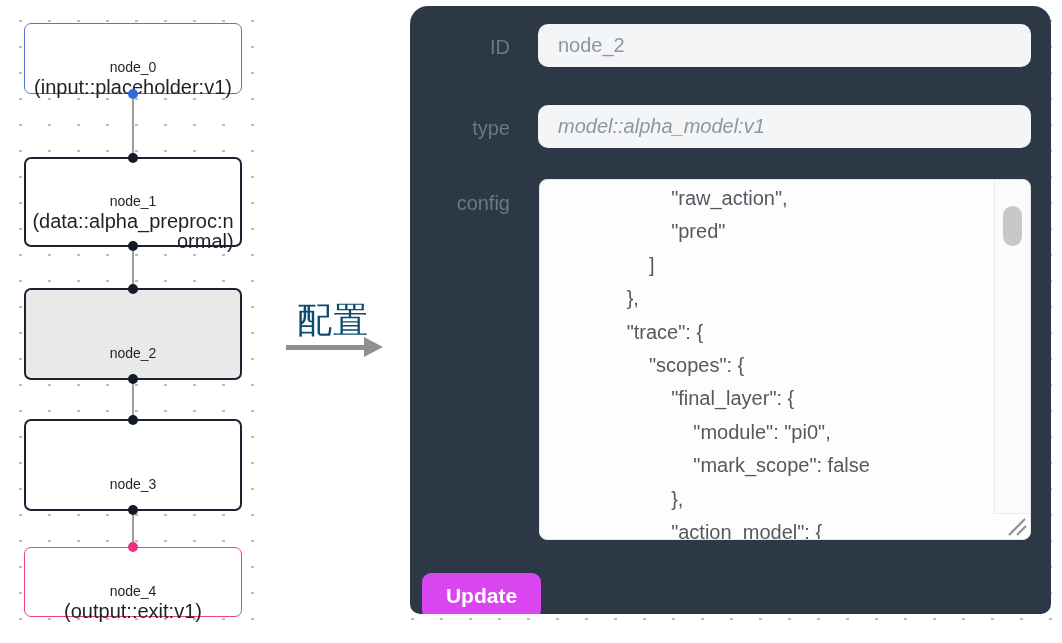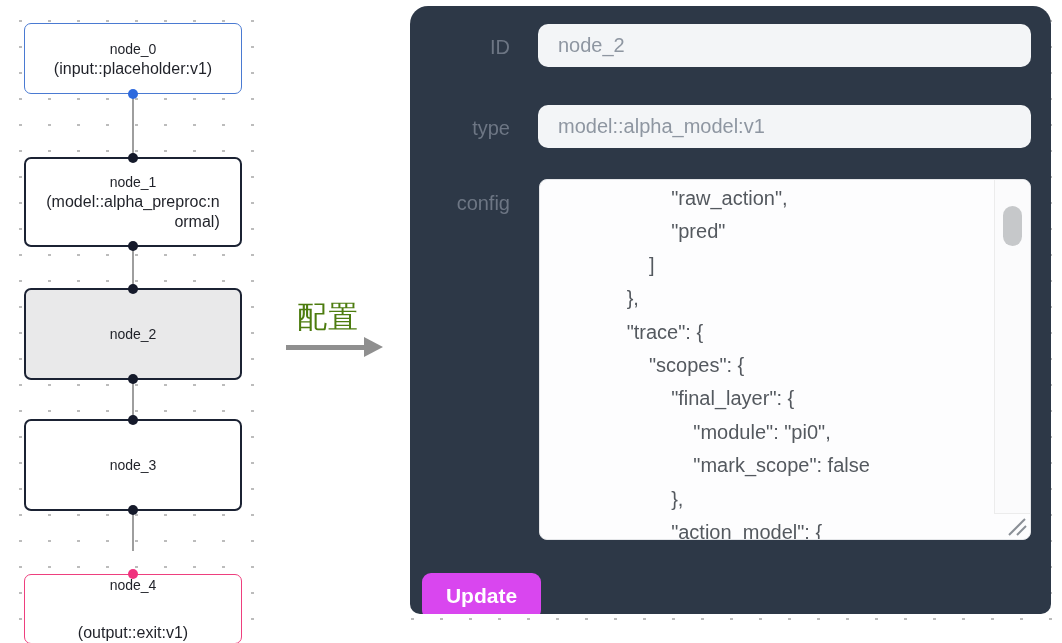--- a/index.html
+++ b/index.html
@@ -17,64 +17,64 @@
   .flow-canvas { position:absolute; left:0; top:0; width:270px; height:643px; }
   .editor-canvas { position:absolute; left:392px; top:0; width:670px; height:626px; }
 
   
   .flow-node {
     position:absolute; left:24px; width:218px;
     background:#ffffff; border:2px solid #1b2233; border-radius:7px;
     display:flex; flex-direction:column; align-items:center; justify-content:center;
     text-align:center; color:#1f2128;
   }
-  .flow-node .node-title { font-size:14px; line-height:20px; font-weight:500; }
-  .flow-node .node-sub   { font-size:16px; line-height:20px; font-weight:500; white-space:pre-line; }
+  .flow-node .node-title { font-size:14px; line-height:20px; font-weight:500;margin-top:37px; }
+  .flow-node .node-sub   { font-size:20px; line-height:20px; font-weight:500; white-space:pre-line; }
   .node-0 { top:23px;  height:71px; border:1.6px solid #4a7ad2; }
   .node-1 { top:157px; height:90px;text-align:right; }
   .node-2 { top:288px; height:92px; border-width:2.5px; background:#e9e9ea; }
   .node-3 { top:419px; height:92px;gap:24px; }
-  .node-4 { top:574px; height:70px; border:1.6px solid #ee3f7e;justify-content:space-between; }
+  .node-4 { top:547px; height:70px; border:1.6px solid #ee3f7e; }
 
   .connector { position:absolute; left:132px; width:2px; background:#9e9e9e; }
   .edge-01 { top:94px;  height:63px; }
   .edge-12 { top:247px; height:41px; }
   .edge-23 { top:380px; height:39px; }
   .edge-34 { top:511px; height:40px; }
 
   .port { position:absolute; left:50%; transform:translateX(-50%); width:10px; height:10px;
           border-radius:50%; background:#151a2b; }
   .port-top { top:-6px; } .port-bottom { bottom:-6px; }
   .port-blue { background:#2e6ade; }
   .port-pink { background:#f0327e; }
 
   
   .annotation { position:absolute; left:270px; top:0; width:122px; height:643px; }
-  .annotation-label { position:absolute; left:27px; top:297px; font-size:30px; color:#4d7c0f; letter-spacing:1px; }
+  .annotation-label { position:absolute; left:27px; top:297px; font-size:35px; color:#0c4a6e; letter-spacing:1px; }
   .arrow-shaft { position:absolute; left:16px; top:345px; width:80px; height:5px; background:#8f8f8f; }
   .arrow-head  { position:absolute; left:94px; top:337px; width:0; height:0;
                  border-left:19px solid #8f8f8f; border-top:10.5px solid rgba(0,0,0,0);
                  border-bottom:10.5px solid rgba(0,0,0,0); }
 
   
   .panel { position:absolute; left:18px; top:6px; width:641px; height:608px;
            background:#2d3847; border-radius:18px 18px 10px 10px; overflow:hidden; }
 
   .field-label { position:absolute; left:0; width:100px; text-align:right;
                  font-size:20px; color:#6d7684; }
   .label-id     { top:30px; }
   .label-type   { top:111px; }
   .label-config { top:186px; }
 
   .text-input { position:absolute; left:128px; width:493px; height:43px;
                 background:#f3f5f7; border:none; outline:none; border-radius:10px;
                 font-family:"Liberation Sans","DejaVu Sans",sans-serif;
                 font-size:20px; color:#8e96a1; padding:0 20px; }
   .input-id   { top:18px; }
-  .input-type { top:99px; }
+  .input-type { top:99px;font-style:italic; }
 
   .config-box { position:absolute; left:129px; top:173px; width:492px; height:361px;
                 background:#fdfdfe; border:1px solid #e4e6e9; border-radius:8px; overflow:hidden; }
   .config-box pre { font-family:"Liberation Sans","DejaVu Sans",sans-serif;
                     font-size:20px; line-height:33.4px; color:#54595f;
                     white-space:pre; padding:2px 44px 0 20px; }
   .config-scrollbar { position:absolute; right:0; top:0; width:36px; height:334px;
                       border-left:1px solid #ececec; border-bottom:1px solid #ececec;
                       background:#fbfbfc; }
   .config-scroll-thumb { position:absolute; left:8px; top:26px; width:19px; height:40px;
@@ -99,21 +99,21 @@
     <div class="connector edge-34"></div>
 
     <div class="flow-node node-0">
       <div class="node-title">node_0</div>
       <div class="node-sub">(input::placeholder:v1)</div>
       <span class="port port-bottom port-blue"></span>
     </div>
 
     <div class="flow-node node-1">
       <div class="node-title">node_1</div>
-      <div class="node-sub">(model::alpha_preproc:n
+      <div class="node-sub">(data::alpha_preproc:n
 ormal)</div>
       <span class="port port-top"></span>
       <span class="port port-bottom"></span>
     </div>
 
     <div class="flow-node node-2">
       <div class="node-title">node_2</div>
       <span class="port port-top"></span>
       <span class="port port-bottom"></span>
     </div>

